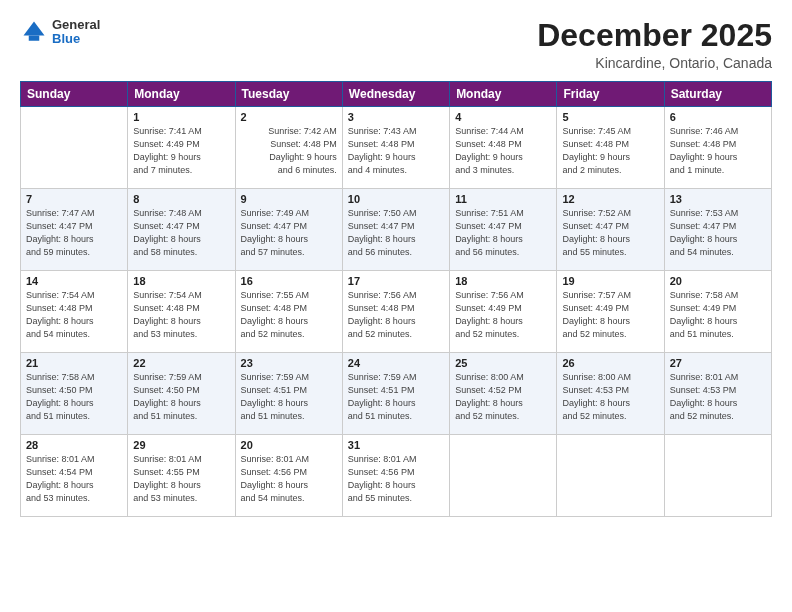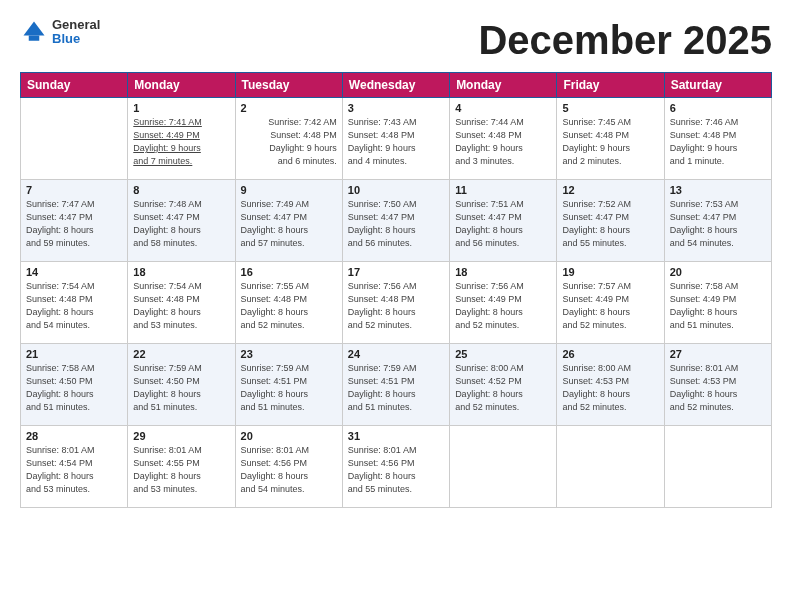--- a/index.html
+++ b/index.html
@@ -38,39 +38,39 @@
     .logo-general { color: #333; }
     .logo-blue { color: #1a6dc4; }
     .logo-icon {
       width: 28px;
       height: 28px;
     }
     .title-block {
       text-align: right;
     }
     .title-month {
-      font-size: 40px;
+      font-size: 32px;
       font-weight: bold;
       color: #222;
       line-height: 1.1;
     }
     .title-location {
       font-size: 14px;
       color: #555;
       margin-top: 2px;
     }
     .calendar {
       flex: 1;
       border: 1px solid #ccc;
       border-collapse: collapse;
       width: 100%;
       table-layout: fixed;
     }
     .calendar th {
-      background: #be185d;
+      background: #701a75;
       color: #fff;
       text-align: left;
       padding: 5px 6px;
       font-size: 12px;
       font-weight: bold;
       border: 1px solid #1e5a9c;
     }
     .calendar td {
       border: 1px solid #ccc;
       vertical-align: top;
@@ -111,41 +111,42 @@
         <polygon points="16,4 28,20 4,20" fill="#1a6dc4"></polygon>
         <rect x="10" y="20" width="12" height="6" fill="#1a6dc4"></rect>
       </svg>
       <div class="logo-text">
         <span class="logo-general">General</span>
         <span class="logo-blue">Blue</span>
       </div>
     </div>
     <div class="title-block">
       <div class="title-month">December 2025</div>
+      <div class="title-location">Kincardine, Ontario, Canada</div>
     </div>
   </div>
 
   <table class="calendar">
     <thead>
       <tr>
         <th>Sunday</th>
         <th>Monday</th>
         <th>Tuesday</th>
         <th>Wednesday</th>
         <th>Monday</th>
         <th>Friday</th>
         <th>Saturday</th>
       </tr>
     </thead>
     <tbody id="calendar-body">
     <tr class="row-white">
           <td class="empty-cell"></td>
           <td>
             <span class="day-number">1</span>
-            <div class="day-info" style="white-space: pre-line; text-decoration: underline;">Sunrise: 7:41 AM
+            <div class="day-info" style="white-space: pre-line;">Sunrise: 7:41 AM
 Sunset: 4:49 PM
 Daylight: 9 hours
 and 7 minutes.</div>
           </td>
           <td>
             <span class="day-number">2</span>
             <div class="day-info" style="white-space: pre-line; text-align: right;">Sunrise: 7:42 AM
 Sunset: 4:48 PM
 Daylight: 9 hours
 and 6 minutes.</div>

